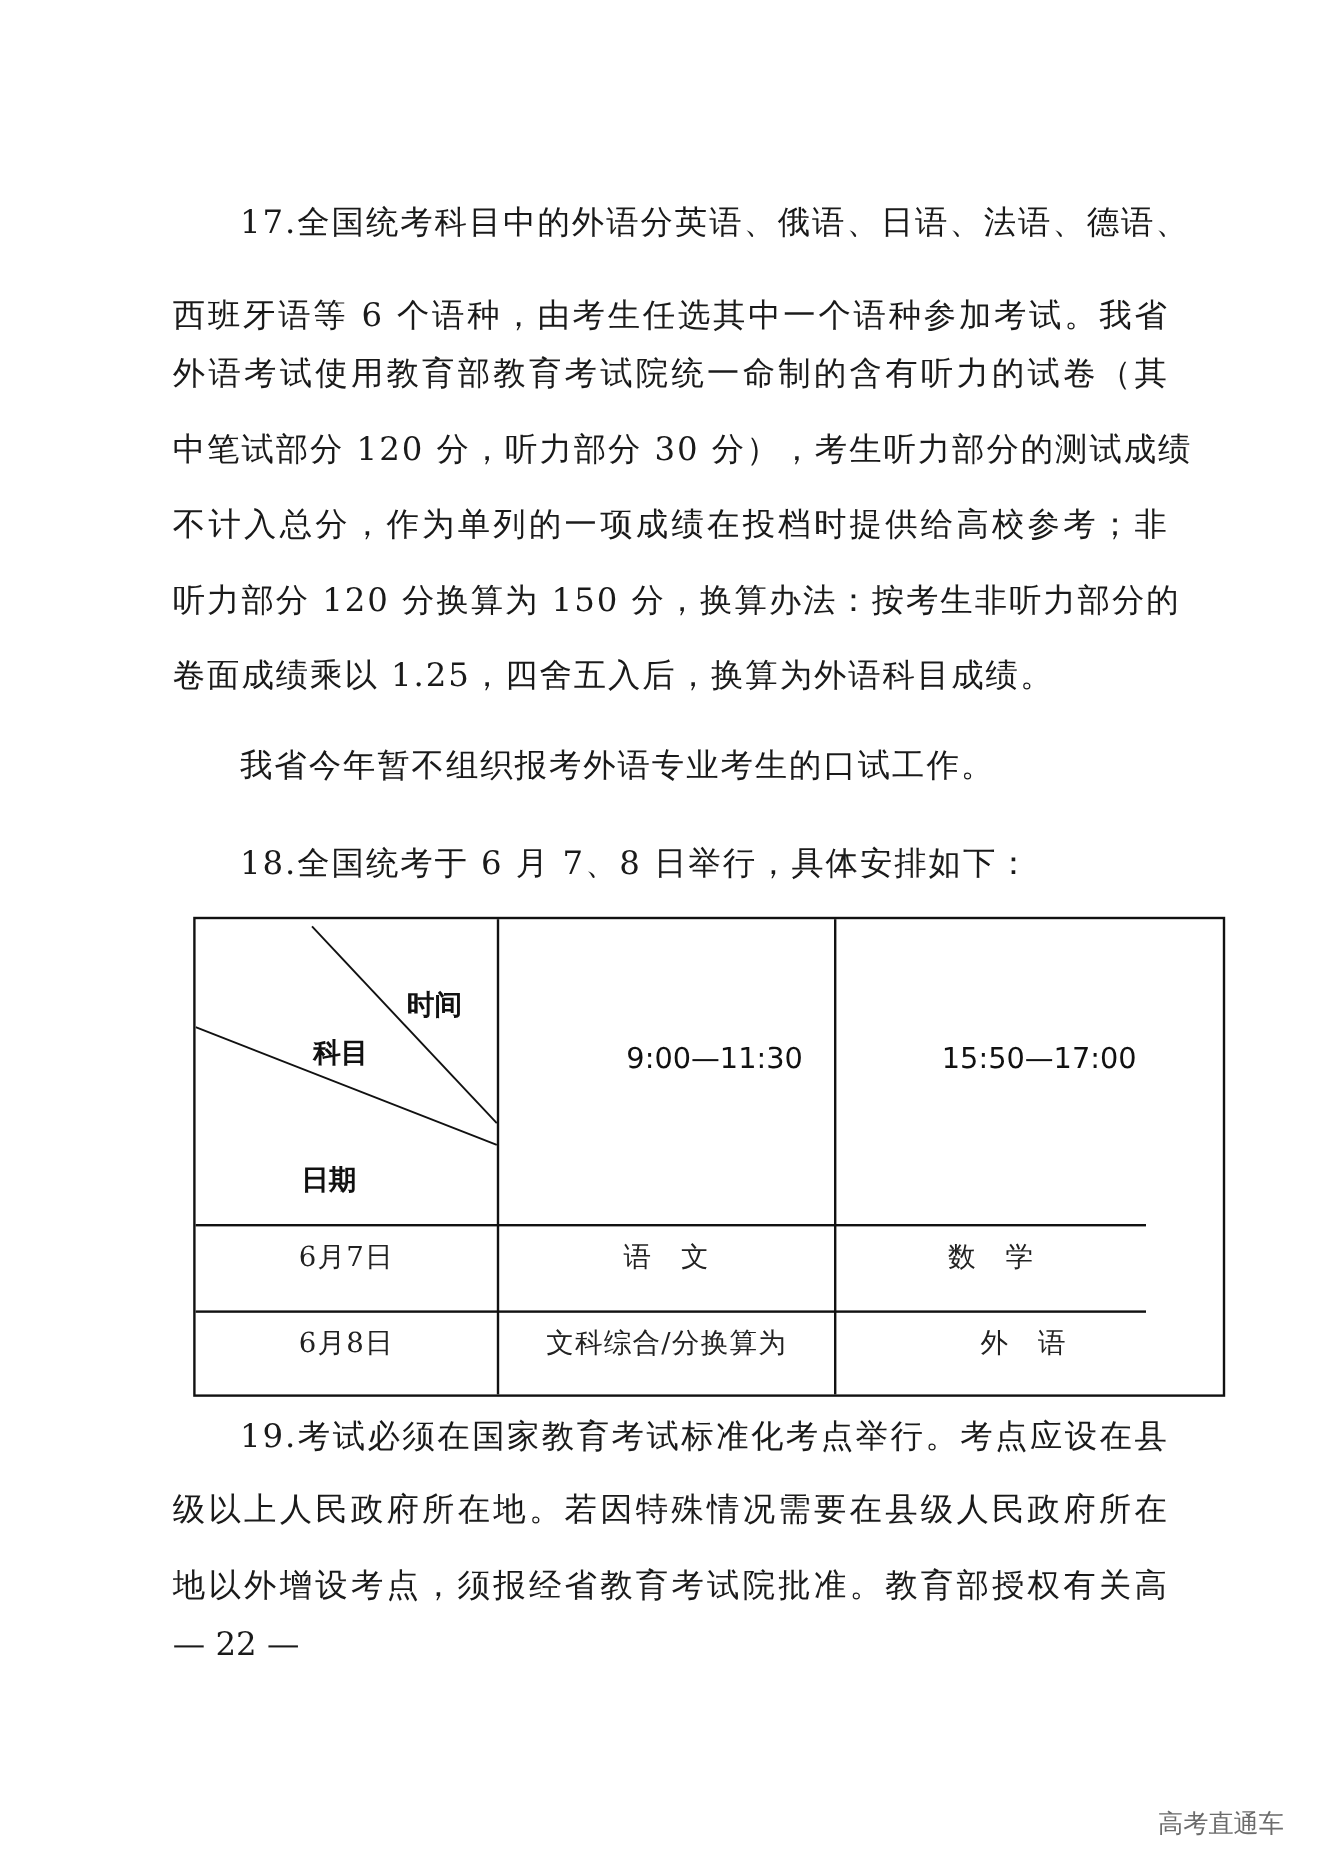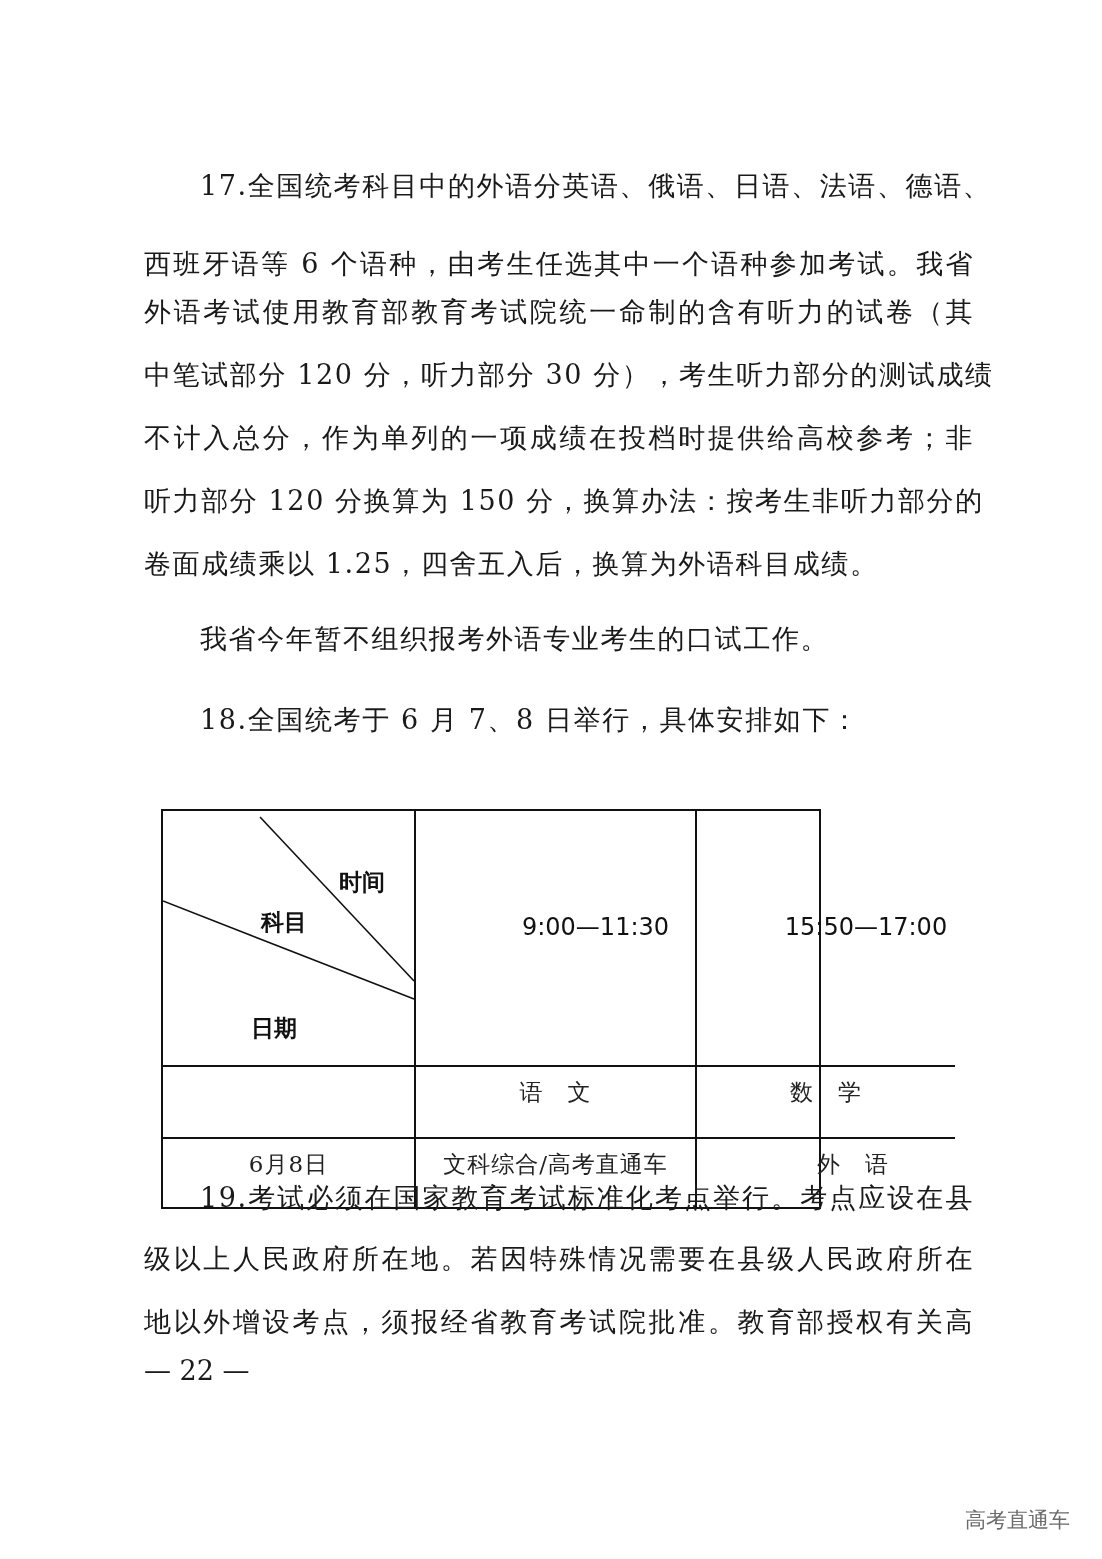--- a/index.html
+++ b/index.html
@@ -34,25 +34,24 @@
       width: 774px;
     }
     .para-line.short {
       text-align-last: left;
     }
     
     .schedule {
       position: absolute;
       left: 161px;
       top: 764px;
-      width: 660px;
+      width: 860px;
       height: 400px;
       border: 2px solid #111;
       box-sizing: border-box;
-      margin-top: 45px;
     }
     .vline, .hline {
       position: absolute;
       background: #111;
     }
     .cell-text {
       position: absolute;
       text-align: center;
       white-space: nowrap;
     }
@@ -121,25 +120,26 @@
     <line x1="97" y1="6" x2="251" y2="170" stroke="#111" stroke-width="1.6"></line>
     <line x1="0" y1="90" x2="251" y2="188" stroke="#111" stroke-width="1.6"></line>
   </svg>
   <div class="cell-text sans hdr-text" style="left:176px; top:56px;">时间</div>
   <div class="cell-text sans hdr-text" style="left:98px; top:96px;">科目</div>
   <div class="cell-text sans hdr-text" style="left:88px; top:202px;">日期</div>
 
   <div class="cell-text sans time-text" style="left:253px; width:279px; top:102px;">9:00—11:30</div>
   <div class="cell-text sans time-text" style="left:534px; width:258px; top:102px;">15:50—17:00</div>
 
+  <div class="cell-text row-text" style="left:0; width:251px; top:266px;">6月7日</div>
   <div class="cell-text row-text" style="left:253px; width:279px; top:266px;">语　文</div>
   <div class="cell-text row-text" style="left:534px; width:258px; top:266px;">数　学</div>
 
   <div class="cell-text row-text" style="left:0; width:251px; top:338px;">6月8日</div>
-  <div class="cell-text row-text" style="left:253px; width:279px; top:338px;">文科综合/高考直通车</div>
+  <div class="cell-text row-text" style="left:253px; width:279px; top:338px;">文科综合/分换算为</div>
   <div class="cell-text row-text" style="left:534px; width:258px; top:338px;padding-left:27px;">外　语</div>
 </div>
 
 <div>
   <div class="para-line indent" style="top:1178px;">19.考试必须在国家教育考试标准化考点举行。考点应设在县</div>
   <div class="para-line" style="top:1239px;">级以上人民政府所在地。若因特殊情况需要在县级人民政府所在</div>
   <div class="para-line" style="top:1302px;">地以外增设考点，须报经省教育考试院批准。教育部授权有关高</div>
 </div>
 
 <div class="page-num">— 22 —</div>

